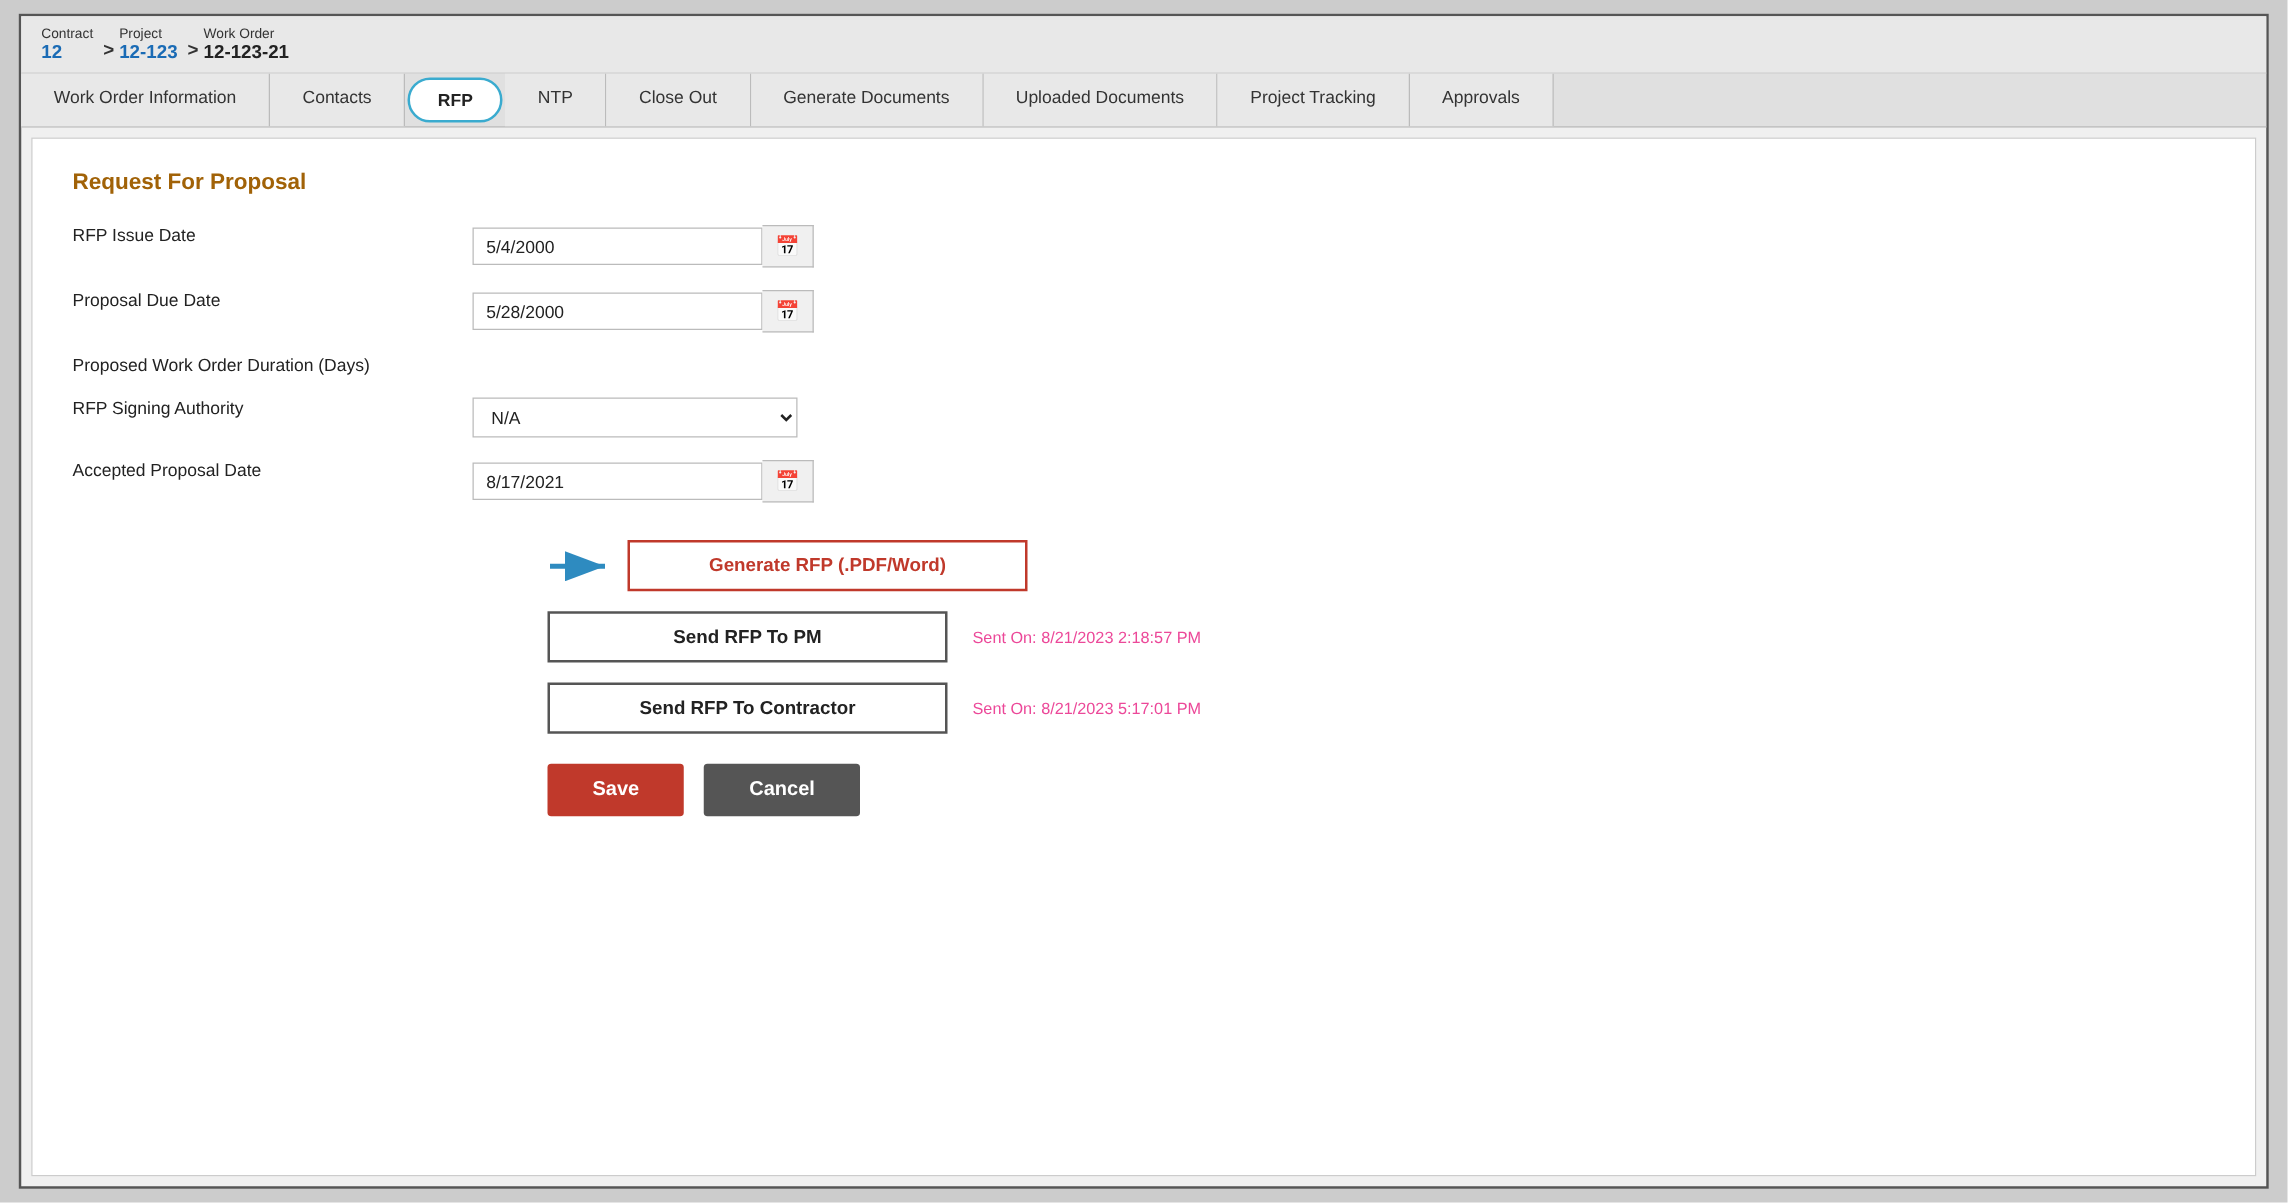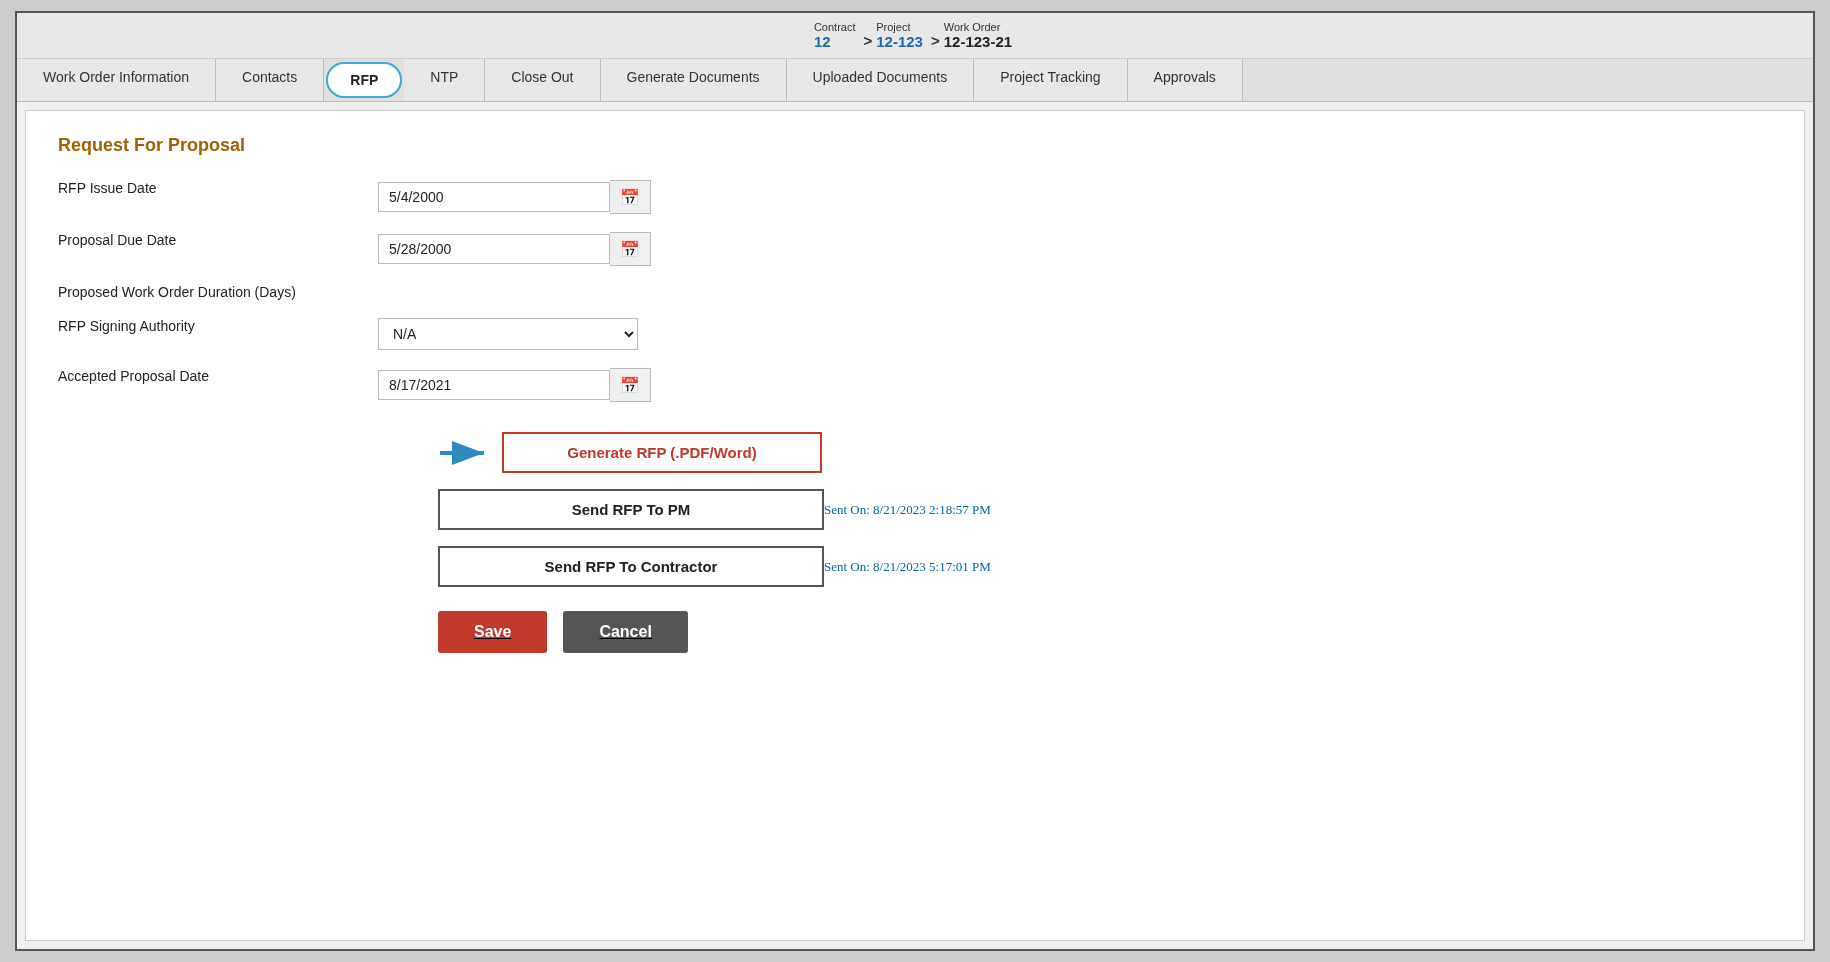--- a/index.html
+++ b/index.html
@@ -21,21 +21,20 @@
       display: flex;
       flex-direction: column;
     }
     .breadcrumb-bar {
       background: #e8e8e8;
       border-bottom: 1px solid #ccc;
       padding: 8px 16px;
       display: flex;
       align-items: flex-end;
       gap: 0;
-      justify-content: center;
     }
     .breadcrumb-section {
       display: flex;
       flex-direction: column;
       margin-right: 4px;
     }
     .breadcrumb-label {
       font-size: 11px;
       color: #333;
       font-weight: normal;
@@ -165,42 +164,41 @@
       cursor: pointer;
       text-align: center;
     }
     .btn-send {
       border: 2px solid #555;
       background: #fff;
       color: #222;
       font-weight: bold;
       font-size: 15px;
       padding: 10px 0;
-      width: 386px;
+      width: 320px;
       cursor: pointer;
       text-align: center;
     }
     .sent-info {
       font-size: 13px;
-      color: #0369a1;
-      font-family: Liberation Serif, serif;
+      color: #ec4899;
+      margin-left: 20px;
     }
     .send-row {
       display: flex;
       align-items: center;
       margin-bottom: 16px;
       margin-left: 380px;
     }
     .footer-row {
       display: flex;
       align-items: center;
       margin-top: 24px;
       margin-left: 380px;
       gap: 16px;
-      text-decoration: underline;
     }
     .btn-save {
       background: #c0392b;
       color: #fff;
       border: none;
       font-size: 16px;
       font-weight: bold;
       padding: 12px 36px;
       cursor: pointer;
       border-radius: 3px;

